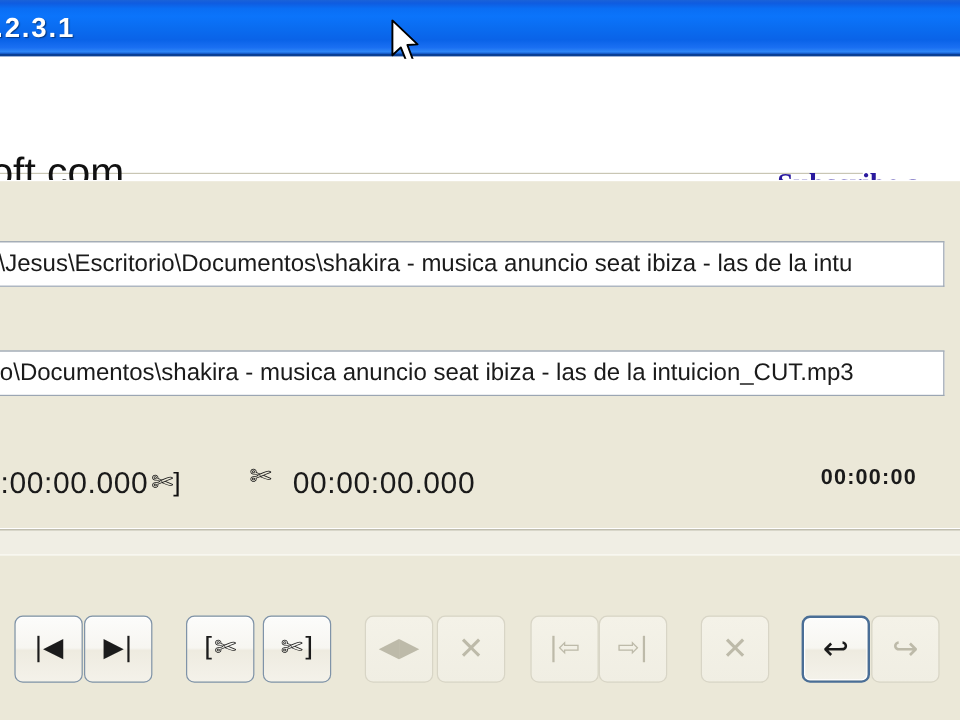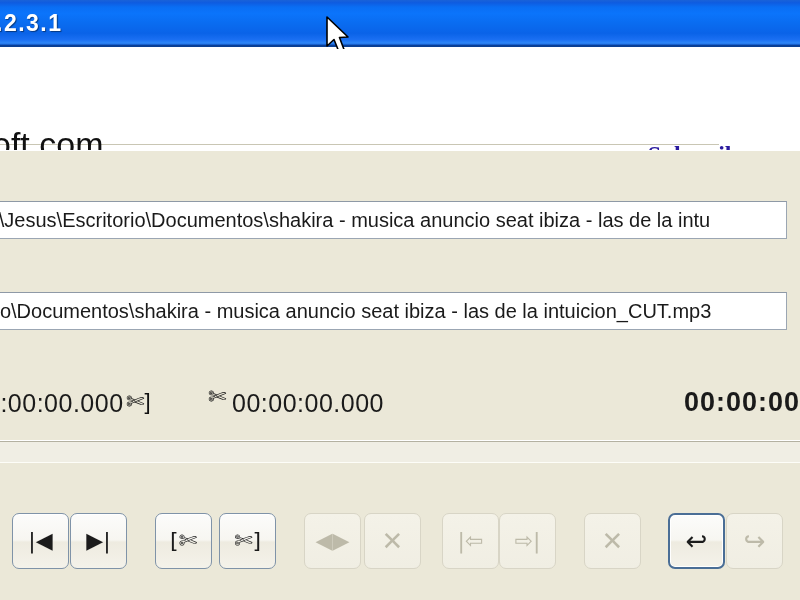--- a/index.html
+++ b/index.html
@@ -141,26 +141,26 @@
   }
   .tc {
     position: absolute;
     font-size: 25px;
     color: #1a1a1a;
     white-space: nowrap;
     font-family: "Liberation Sans", sans-serif;
     letter-spacing: 0.5px;
   }
   .tc-start { left: -14px; top: 6px; }
-  .tc-end   { left: 232px; top: 6px; }
+  .tc-end   { left: 244px; top: 6px; }
   .tc-total {
     left: 684px;
     top: 4px;
     font-weight: bold;
-    font-size: 27px;
+    font-size: 18px;
     letter-spacing: 1px;
   }
 
   .scissor-glyph {
     position: absolute;
     font-size: 22px;
     color: #111111;
     white-space: nowrap;
     line-height: 1;
   }

